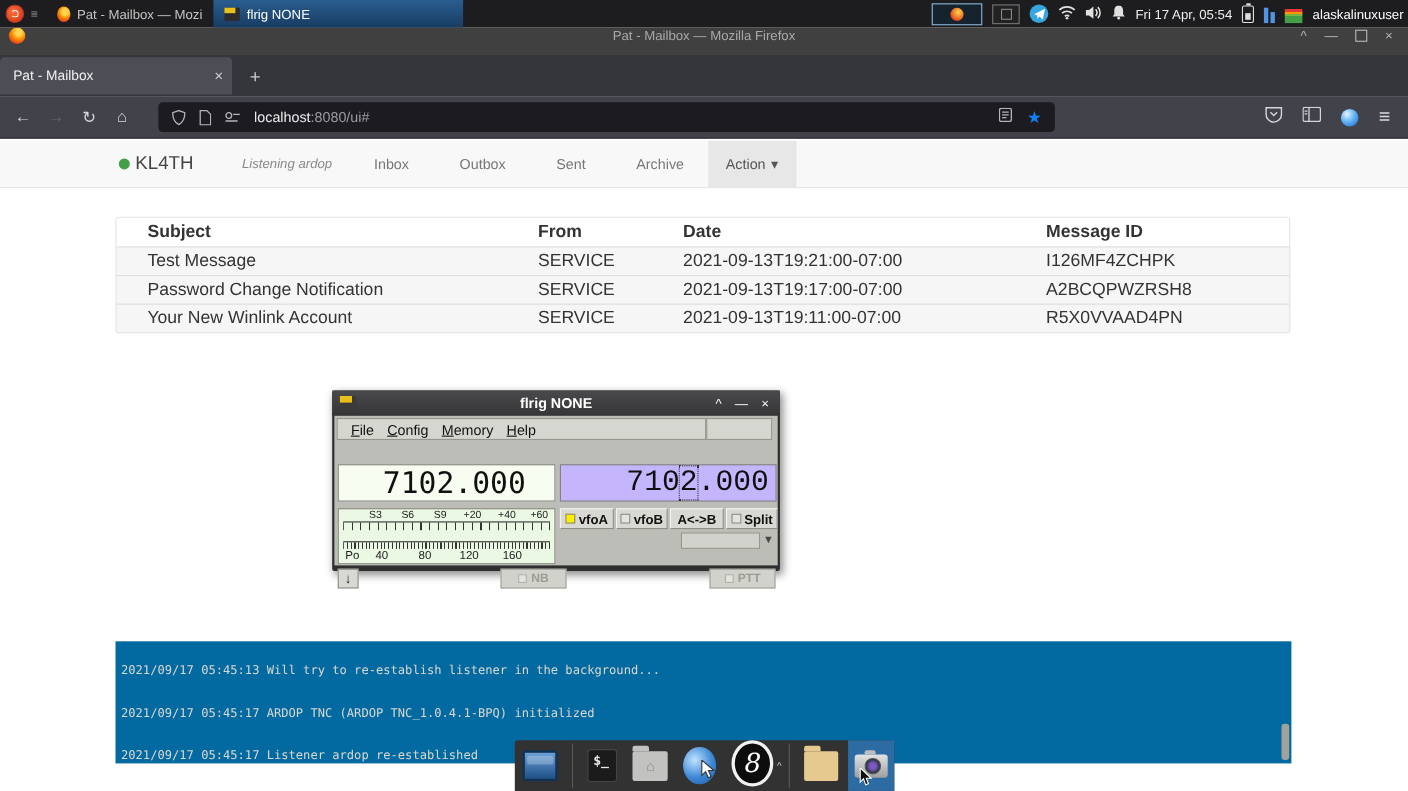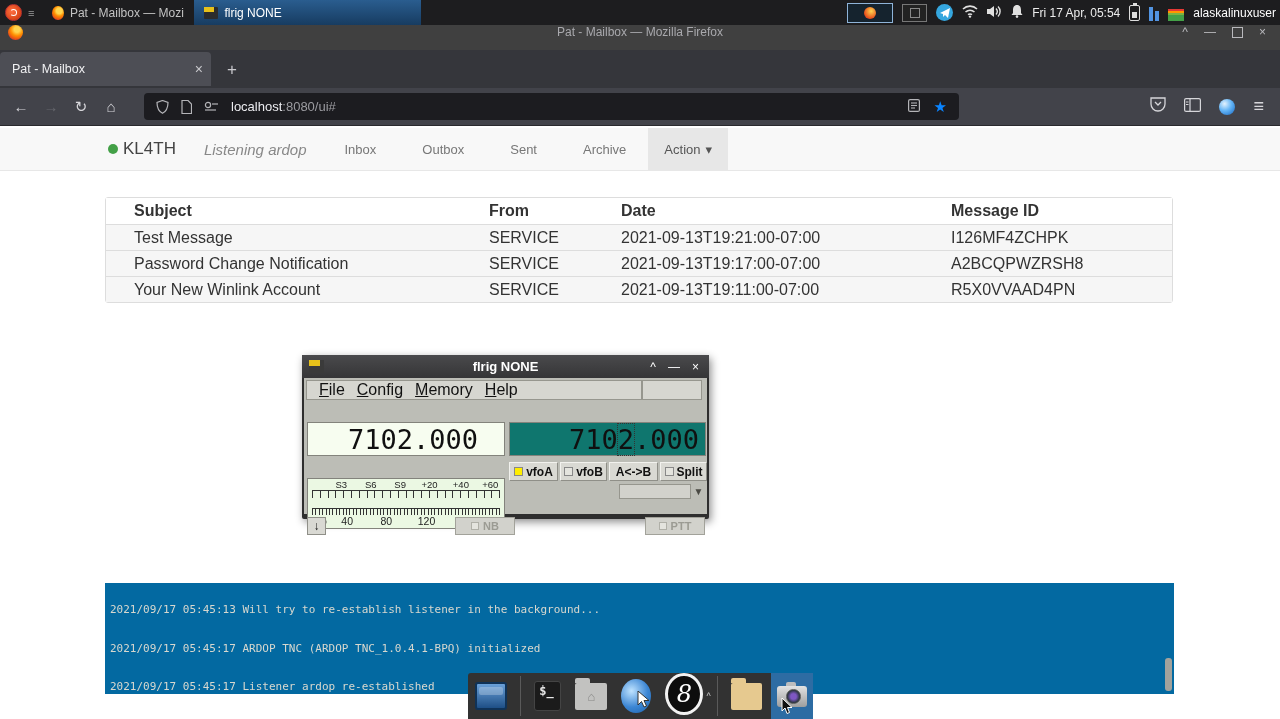--- a/index.html
+++ b/index.html
@@ -69,21 +69,21 @@
   .star{color:#0a84ff;font-size:15px;}
   .nav-right{margin-left:auto;display:flex;align-items:center;gap:18px;padding-right:16px;color:#d6d6da;}
   .ext-globe{width:16px;height:16px;border-radius:50%;background:radial-gradient(circle at 35% 30%,#e3f2fd,#64b5f6 45%,#1565c0);}
   .burger2{font-size:18px;color:#d6d6da;}
 
   
   .pat-nav{position:absolute;left:0;top:128px;width:1280px;height:43px;background:#f8f8f8;
            border-bottom:1px solid #e7e7e7;box-sizing:border-box;display:flex;align-items:center;font-size:13px;color:#777;}
   .pat-brand{display:flex;align-items:center;gap:5px;margin-left:108px;font-size:17px;color:#444;}
   .dot{width:10px;height:10px;border-radius:50%;background:#43a047;}
-  .pat-status{font-style:italic;color:#888;margin-left:28px;font-size:15px;}
+  .pat-status{font-style:italic;color:#888;margin-left:44px;font-size:12px;}
   .pat-link{margin-left:30px;padding:0 8px;}
   .pat-action{height:43px;display:flex;align-items:center;background:#e7e7e7;color:#555;padding:0 16px;margin-left:14px;gap:5px;}
 
   .pat-table{position:absolute;left:105px;top:197px;width:1068px;border:1px solid #ddd;border-radius:3px;
              font-size:16px;color:#333;background:#fff;box-sizing:border-box;}
   .pt-row{display:flex;height:25px;align-items:center;border-top:1px solid #ddd;background:#f6f6f6;}
   .pt-row.head{border-top:none;background:#fff;font-weight:bold;height:26px;}
   .pt-c1{width:355px;padding-left:28px;}
   .pt-c2{width:132px;}
   .pt-c3{width:330px;}
@@ -92,31 +92,31 @@
   
   .flrig{position:absolute;left:302px;top:355px;width:407px;height:164px;background:#2e2e2e;
          box-shadow:2px 3px 8px rgba(0,0,0,.45);border-radius:2px;font-family:"Liberation Sans",sans-serif;}
   .fl-titlebar{height:23px;background:linear-gradient(#4a4a4c,#353537);display:flex;align-items:center;color:#fff;position:relative;}
   .fl-icon{width:15px;height:13px;margin-left:7px;background:#3a3a3a;position:relative;}
   .fl-icon::before{content:"";position:absolute;left:0;top:0;width:11px;height:6px;background:#e7c11a;}
   .fl-title{position:absolute;left:0;right:0;text-align:center;font-weight:bold;font-size:13px;}
   .fl-ctrl{margin-left:auto;display:flex;gap:12px;padding-right:10px;font-size:12px;z-index:2;align-items:center;}
   .fl-body{position:absolute;left:2px;right:2px;top:23px;bottom:5px;background:#bcbdb6;}
   .fl-menubar{position:absolute;left:2px;top:2px;width:336px;height:20px;background:#d6d6d0;border:1px solid #96968e;
-              box-sizing:border-box;display:flex;align-items:center;font-size:16px;color:#111;}
+              box-sizing:border-box;display:flex;align-items:center;font-size:13px;color:#111;}
   .fl-menu{margin-left:12px;}
   .fl-menu .mkey{text-decoration:underline;}
   .fl-menubox{position:absolute;right:5px;top:2px;width:60px;height:20px;background:#d6d6d0;border:1px solid #96968e;box-sizing:border-box;}
   .freq{position:absolute;top:44px;height:34px;border:1px solid #83837c;box-sizing:border-box;
         font-family:"DejaVu Sans Mono",monospace;font-size:27px;color:#101010;
         display:flex;align-items:center;justify-content:flex-end;}
   .freqA{left:3px;width:198px;background:#f7fdf0;padding-right:26px;}
-  .freqB{left:205px;width:197px;background:#0f766e;padding-right:6px;}
+  .freqB{left:205px;width:197px;background:#c4b5fd;padding-right:6px;font-family:Liberation Mono, monospace;}
   .freqB .sel{outline:1px dotted #333;}
-  .meter{position:absolute;left:3px;top:100px;width:198px;height:51px;background:#ebf8e3;
+  .meter{position:absolute;left:3px;top:84px;width:198px;height:51px;background:#ebf8e3;
          border:1px solid #83837c;box-sizing:border-box;font-size:9.5px;color:#222;}
   .m-labels{position:relative;height:11px;}
   .m-labels span{position:absolute;transform:translateX(-50%);}
   .m-ticks{height:7px;margin:0 4px;border-top:1px solid #333;
            background:repeating-linear-gradient(90deg,#333 0 1px,transparent 1px 7.8px);}
   .m-ticks2{height:6px;margin:10px 4px 0 4px;border-top:1px solid #333;
             background:repeating-linear-gradient(90deg,#333 0 1px,transparent 1px 3.4px);}
   .p-labels{position:relative;height:12px;font-size:10.5px;}
   .p-labels span{position:absolute;}
   .vfo-row{position:absolute;left:205px;top:84px;width:198px;display:flex;gap:2px;}

